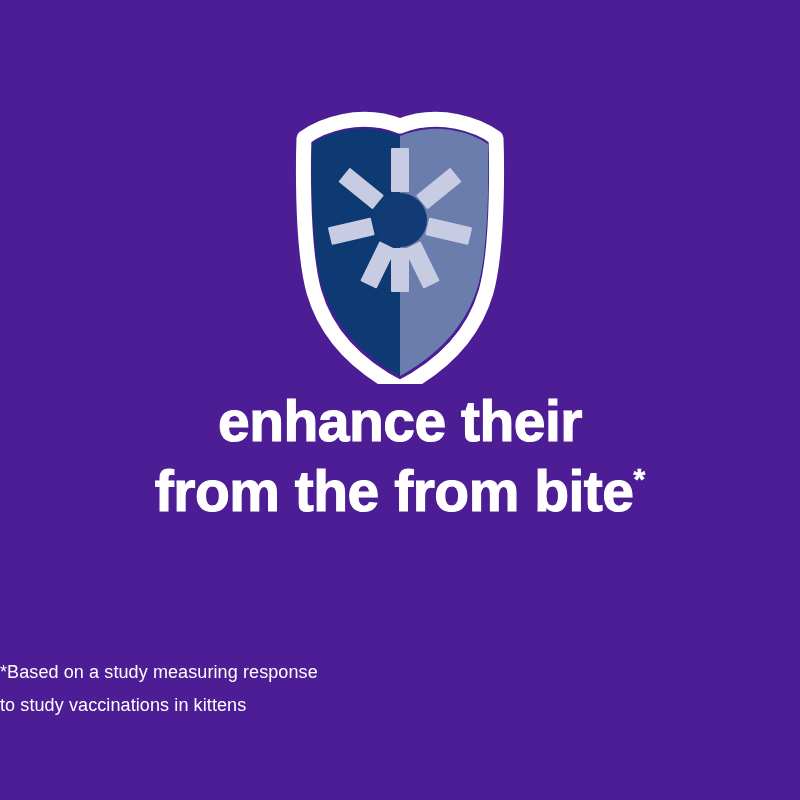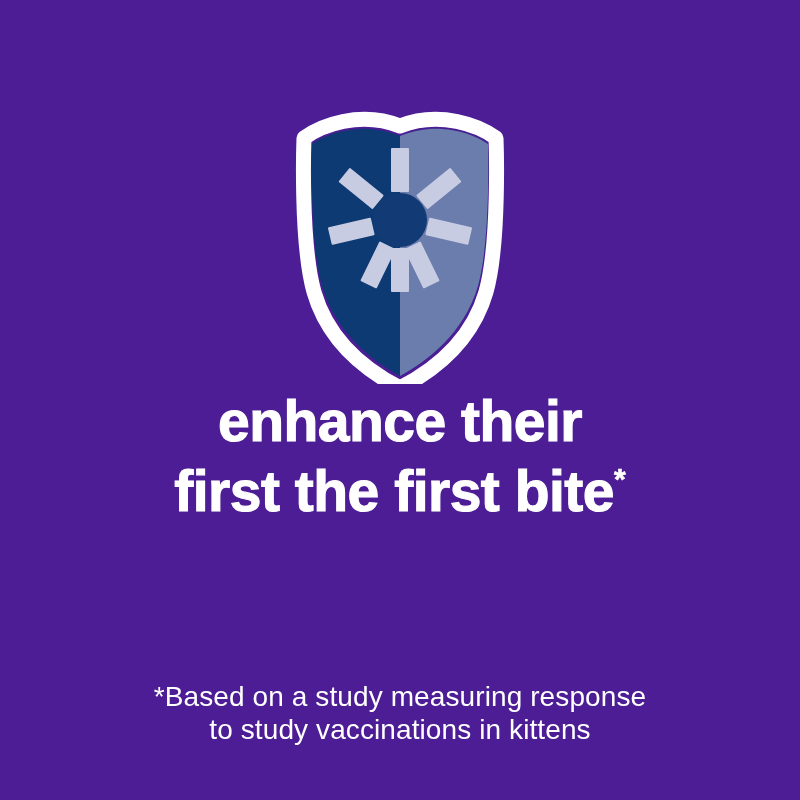--- a/index.html
+++ b/index.html
@@ -63,27 +63,27 @@
     font-size: 30px;
     vertical-align: 22px;
     -webkit-text-stroke: 0.6px #FFFFFF;
     letter-spacing: 0;
   }
 
   
   #footnote {
     position: absolute;
     left: 0;
-    top: 680px;
+    top: 656px;
     width: 800px;
-    text-align: center;
+    text-align: left;
     color: #FFFFFF;
     font-family: "Liberation Sans", sans-serif;
     font-weight: normal;
-    font-size: 28px;
+    font-size: 18px;
     line-height: 33px;
     letter-spacing: 0.1px;
   }
   #footnote .fn-line {
     display: block;
     white-space: nowrap;
   }
 </style>
 </head>
 <body>
@@ -149,21 +149,21 @@
                  C 183 236, 141 265, 112 280
                  C 83 265, 41 236, 26 184
                  C 12 134, 16 30, 16 30
                  C 32 18, 72 2, 112 18 Z" fill="none" stroke="#FFFFFF" stroke-width="15" stroke-linejoin="round"></path>
       </g>
     </svg>
   </div>
 
   <div id="headline">
     <span class="hl-line">enhance their</span>
-    <span class="hl-line"><span>first the first bite</span><span class="asterisk">*</span></span>
+    <span class="hl-line"><span>from the from bite</span><span class="asterisk">*</span></span>
   </div>
 
   <div id="footnote">
     <span class="fn-line">*Based on a study measuring response</span>
     <span class="fn-line">to study vaccinations in kittens</span>
   </div>
 
 </div>
 
 </body></html>

